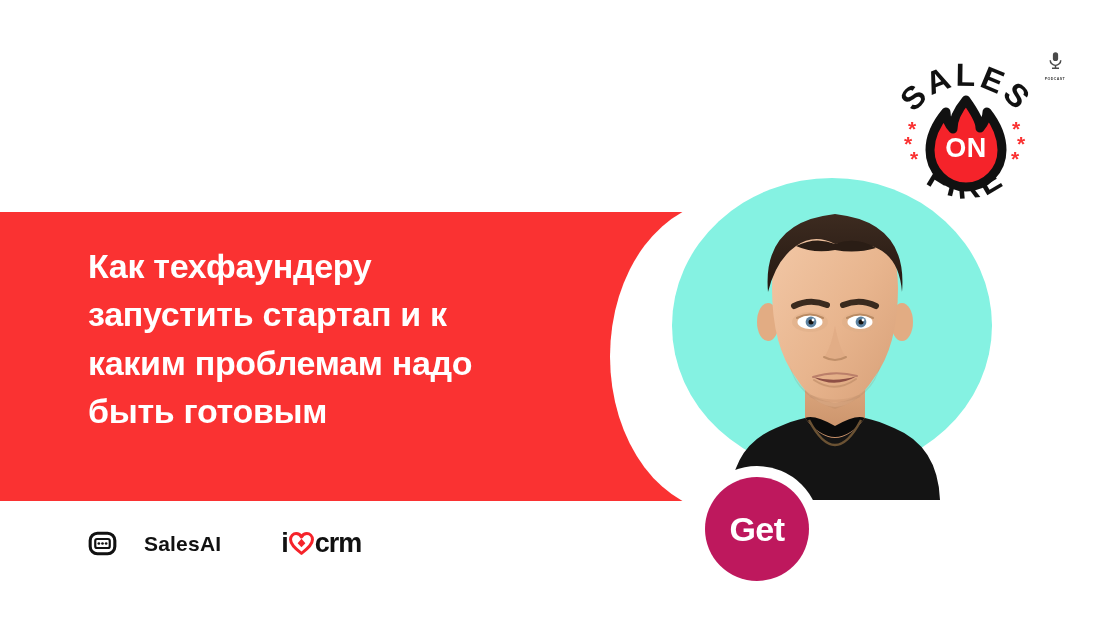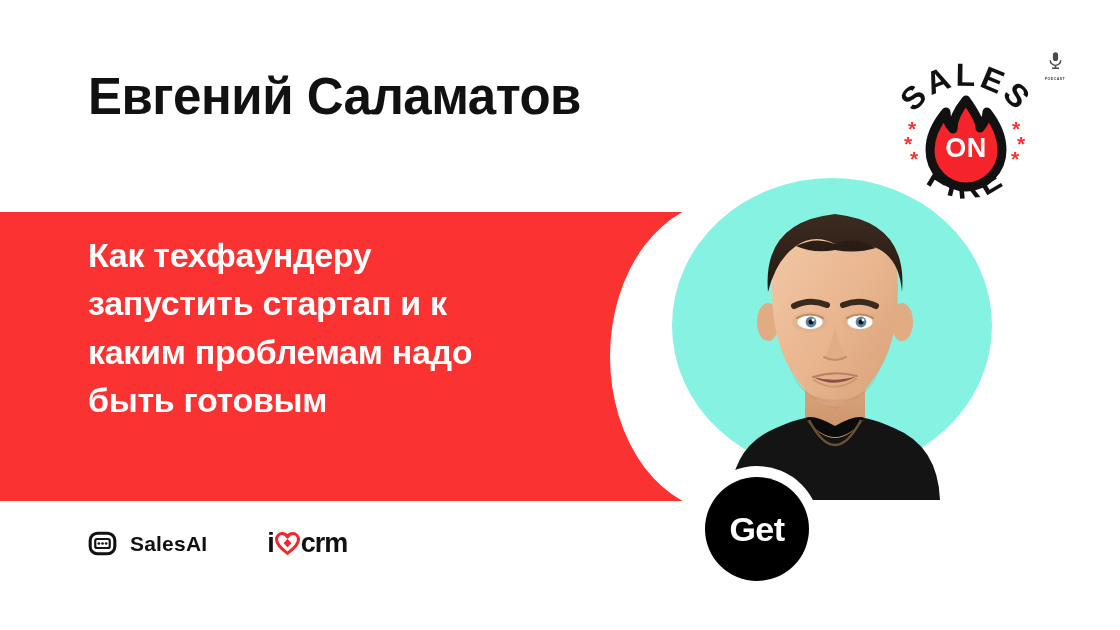--- a/index.html
+++ b/index.html
@@ -38,21 +38,21 @@
     border-bottom-right-radius:145px 145px;
   }
   .banner-mask{
     position:absolute; left:610px; top:200px;
     width:200px; height:313px;
     background:#ffffff;
     border-top-left-radius:120px 160px;
     border-bottom-left-radius:120px 160px;
   }
   .headline{
-    position:absolute; left:88px; top:231px;
+    position:absolute; left:88px; top:242px;
     width:500px;
     font-size:34px; font-weight:700; line-height:1.42;
     color:#ffffff; letter-spacing:-0.3px;
     white-space:pre-line;
     z-index:6;
   }
 
   
   .portrait-wrap{
     position:absolute; left:672px; top:178px;
@@ -75,21 +75,21 @@
     position:absolute; left:694px; top:466px;
     width:126px; height:126px;
     border-radius:50%;
     background:#ffffff;
     z-index:8;
   }
   .get-badge{
     position:absolute; left:705px; top:477px;
     width:104px; height:104px;
     border-radius:50%;
-    background:#000000;
+    background:#be185d;
     display:flex; align-items:center; justify-content:center;
     z-index:9;
   }
   .get-badge span{
     color:#ffffff; font-size:34px; font-weight:700;
     letter-spacing:-0.5px;
   }
 
   
   .sof-logo{
@@ -109,21 +109,21 @@
     font-size:3.6px; font-weight:700; color:#3a3a3a;
     letter-spacing:0.4px; margin-top:1px;
   }
 
   
   .sponsors{
     position:absolute; left:88px; top:528px;
     display:flex; align-items:center; gap:0;
   }
   .sponsor{
-    display:flex; align-items:center; gap:13px;
+    display:flex; align-items:center; gap:27px;
   }
   .sponsor + .sponsor{ margin-left:60px; }
   .sp-label{
     font-size:21px; font-weight:700; color:#111111;
     letter-spacing:-0.2px; white-space:nowrap;
   }
   .sp-label.thin{ font-weight:600; letter-spacing:0.2px; }
   .icrm{
     display:flex; align-items:center;
     font-size:27px; font-weight:800; color:#111111;
@@ -216,21 +216,20 @@
   <div class="headline">Как техфаундеру
 запустить стартап и к
 каким проблемам надо
 быть готовым</div>
 
   <div class="get-ring"></div>
   <div class="get-badge">
     <span>Get</span>
   </div>
 
-  <div class="speaker-name">Евгений Саламатов</div>
 
   <div class="sof-logo">
     <svg viewBox="0 0 164 166" width="164" height="166">
       <defs>
         <path id="arcTop" d="M 20 96 A 62 62 0 0 1 144 96"></path>
         <path id="arcBot" d="M 22 86 A 60 60 0 0 0 142 86"></path>
       </defs>
 
       <text font-family="'Liberation Sans', sans-serif" font-size="32" font-weight="700" fill="#111111" letter-spacing="3">
         <textPath href="#arcTop" startOffset="50%" text-anchor="middle">SALES</textPath>

